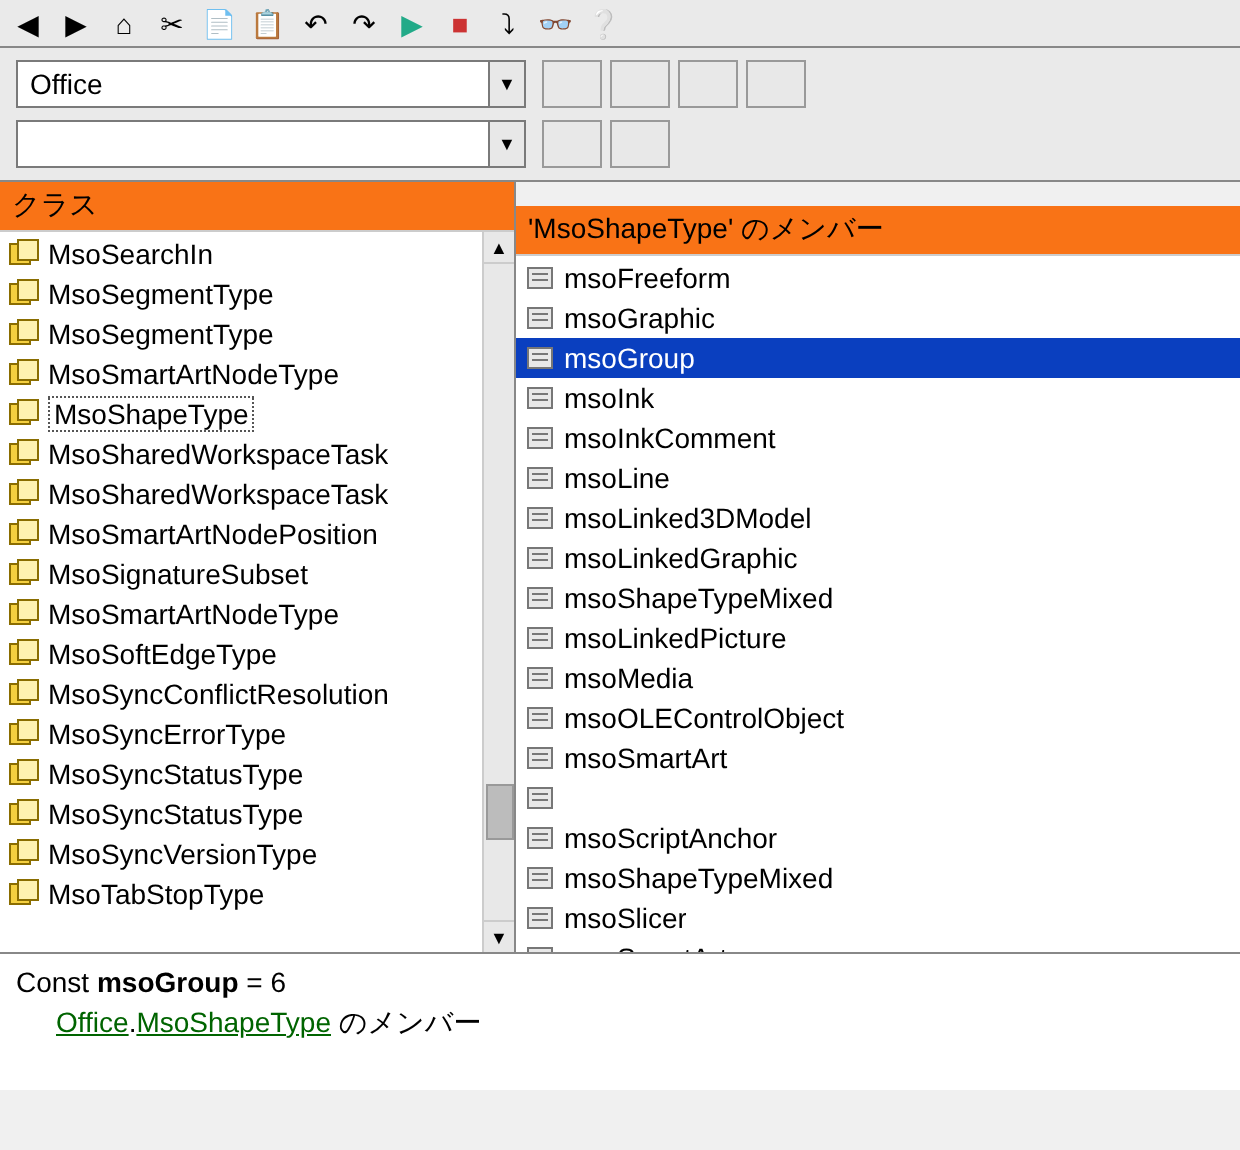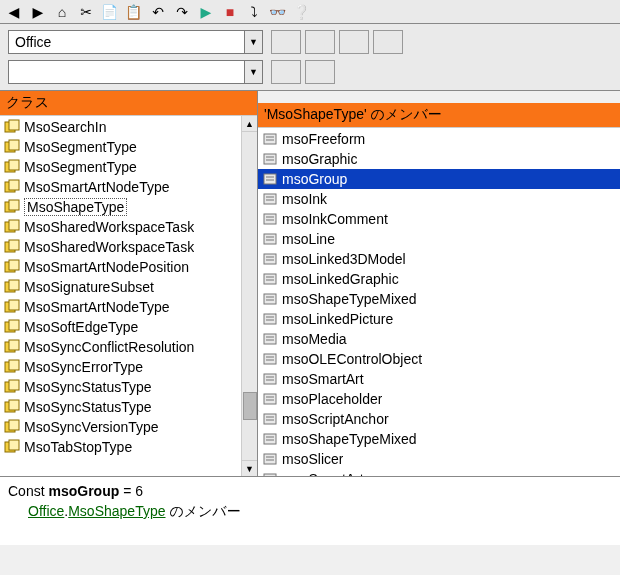--- a/index.html
+++ b/index.html
@@ -484,21 +484,20 @@
             <span class="label">msoSmartArt</span>
           </li>
           <li>
             <span class="member-icon">
               <svg viewBox="0 0 16 16">
                 <rect x="2" y="3" width="12" height="10" fill="#e8e8e8" stroke="#777"></rect>
                 <line x1="4" y1="6" x2="12" y2="6" stroke="#777"></line>
                 <line x1="4" y1="9" x2="12" y2="9" stroke="#777"></line>
               </svg>
             </span>
-            <span class="label">msoPlaceholder</span>
           </li>
           <li>
             <span class="member-icon">
               <svg viewBox="0 0 16 16">
                 <rect x="2" y="3" width="12" height="10" fill="#e8e8e8" stroke="#777"></rect>
                 <line x1="4" y1="6" x2="12" y2="6" stroke="#777"></line>
                 <line x1="4" y1="9" x2="12" y2="9" stroke="#777"></line>
               </svg>
             </span>
             <span class="label">msoScriptAnchor</span>

